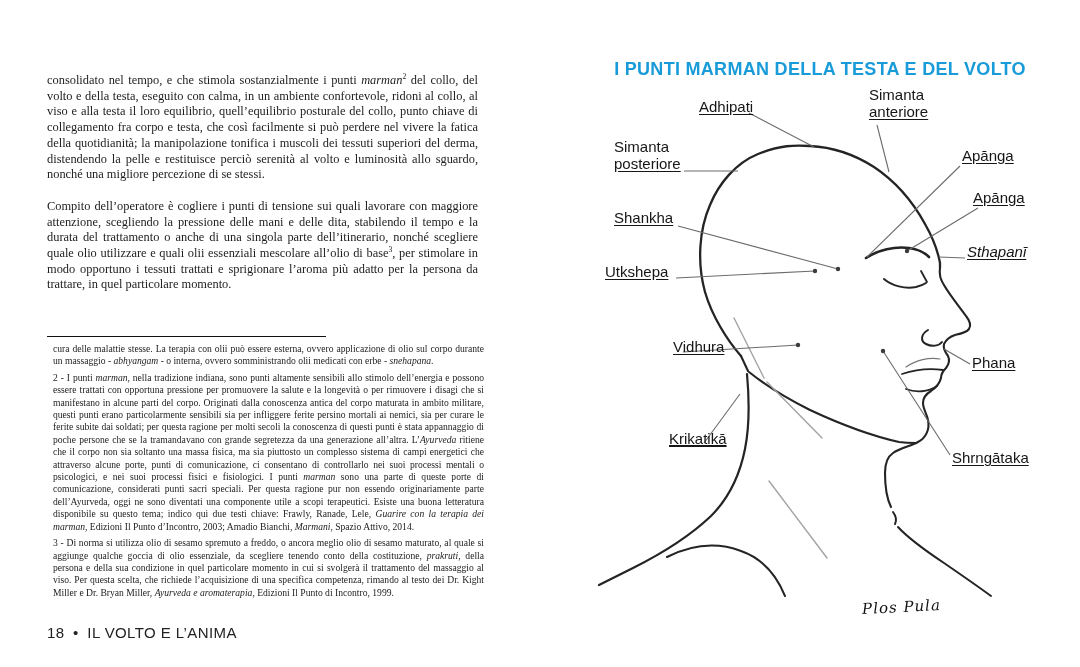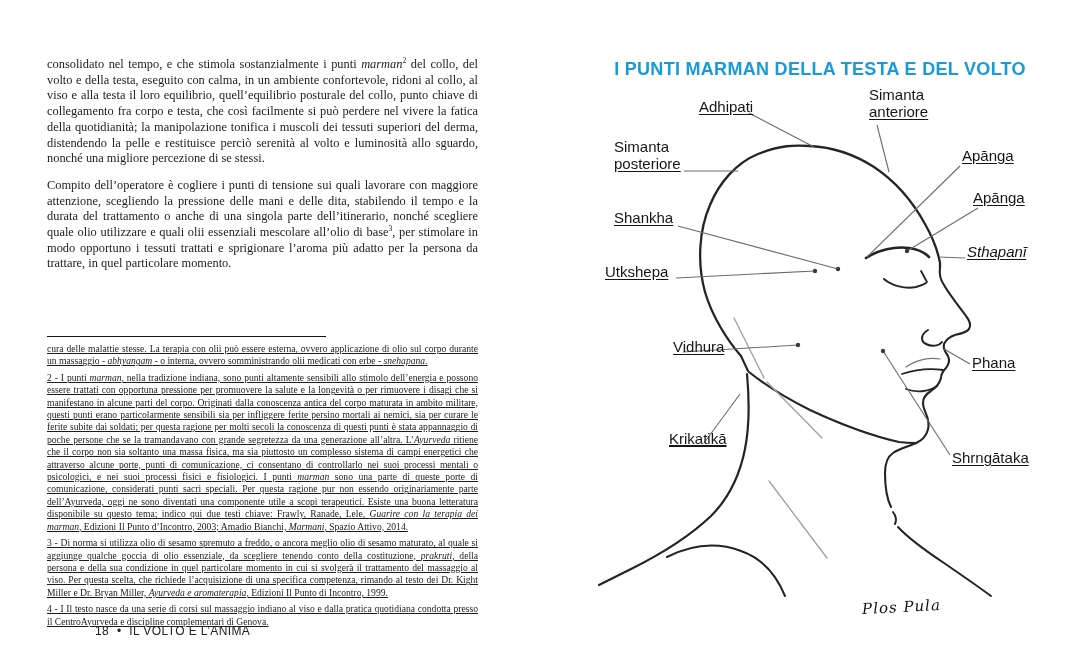--- a/index.html
+++ b/index.html
@@ -2,29 +2,29 @@
 <html><head>
 <meta charset="utf-8">
 <style>
   html,body{margin:0;padding:0;}
   body{
     width:1080px;height:667px;position:relative;overflow:hidden;
     background:#ffffff;font-family:"Liberation Serif",serif;color:#1c1c1c;
   }
   
   .body-col{position:absolute;left:47px;top:57px;width:431px;}
-  .body-col p{margin:0 0 11px 0;font-size:12.4px;line-height:15.7px;text-align:justify;}
+  .body-col p{margin:16px 0 11px 0;font-size:12.4px;line-height:15.7px;text-align:justify;}
   .body-col p.justify-last{text-align-last:justify;}
   .fn-divider{position:absolute;left:47px;top:336px;width:279px;height:0;
     border-top:1.6px solid #111;}
-  .fn-col{position:absolute;left:47px;top:343px;width:431px;text-decoration:underline;}
+  .fn-col{position:absolute;left:53px;top:343px;width:431px;}
   .fn-col p{margin:0 0 4px 0;font-size:9.6px;line-height:12.4px;text-align:justify;}
   sup{font-size:62%;line-height:0;vertical-align:super;}
   .page-footer{position:absolute;left:47px;top:624px;
-    font-family:"Liberation Sans",sans-serif;font-size:12px;letter-spacing:.4px;color:#222;margin-left:48px;}
+    font-family:"Liberation Sans",sans-serif;font-size:15px;letter-spacing:.4px;color:#222;}
   .page-footer span{margin-right:4px;}
   
   .diagram-title{position:absolute;left:558px;top:47px;width:524px;text-align:center;
     font-family:"Liberation Sans",sans-serif;font-weight:bold;font-size:18px;
     letter-spacing:.3px;}
   .diagram-svg{position:absolute;left:0;top:0;width:1080px;height:667px;}
   .marman-label{position:absolute;font-family:"Liberation Sans",sans-serif;
     font-size:15px;line-height:17px;color:#161616;white-space:nowrap;}
   .marman-label .u{text-decoration:underline;text-underline-offset:2px;}
   .signature{position:absolute;left:862px;top:598px;font-family:"DejaVu Serif",serif;
@@ -35,21 +35,20 @@
 
 <div class="body-col" id="body-col">
     <p><span>consolidato nel tempo, e che stimola sostanzialmente i punti </span><span style="font-style: italic;">marman</span><sup>2</sup><span> del collo, del volto e della testa, eseguito con calma, in un ambiente confortevole, ridoni al collo, al viso e alla testa il loro equilibrio, quell’equilibrio posturale del collo, punto chiave di collegamento fra corpo e testa, che così facilmente si può perdere nel vivere la fatica della quotidianità; la manipolazione tonifica i muscoli dei tessuti superiori del derma, distendendo la pelle e restituisce perciò serenità al volto e luminosità allo sguardo, nonché una migliore percezione di se stessi.</span></p>
     <p><span>Compito dell’operatore è cogliere i punti di tensione sui quali lavorare con maggiore attenzione, scegliendo la pressione delle mani e delle dita, stabilendo il tempo e la durata del trattamento o anche di una singola parte dell’itinerario, nonché scegliere quale olio utilizzare e quali olii essenziali mescolare all’olio di base</span><sup>3</sup><span>, per stimolare in modo opportuno i tessuti trattati e sprigionare l’aroma più adatto per la persona da trattare, in quel particolare momento.</span></p>
   </div>
 <div class="fn-divider"></div>
 <div class="fn-col" id="fn-col">
     <p><span>cura delle malattie stesse. La terapia con olii può essere esterna, ovvero applicazione di olio sul corpo durante un massaggio - </span><span style="font-style: italic;">abhyangam</span><span> - o interna, ovvero somministrando olii medicati con erbe - </span><span style="font-style: italic;">snehapana</span><span>.</span></p>
     <p><span>2 - I punti </span><span style="font-style: italic;">marman</span><span>, nella tradizione indiana, sono punti altamente sensibili allo stimolo dell’energia e possono essere trattati con opportuna pressione per promuovere la salute e la longevità o per rimuovere i disagi che si manifestano in alcune parti del corpo. Originati dalla conoscenza antica del corpo maturata in ambito militare, questi punti erano particolarmente sensibili sia per infliggere ferite persino mortali ai nemici, sia per curare le ferite subite dai soldati; per questa ragione per molti secoli la conoscenza di questi punti è stata appannaggio di poche persone che se la tramandavano con grande segretezza da una generazione all’altra. L’</span><span style="font-style: italic;">Ayurveda</span><span> ritiene che il corpo non sia soltanto una massa fisica, ma sia piuttosto un complesso sistema di campi energetici che attraverso alcune porte, punti di comunicazione, ci consentano di controllarlo nei suoi processi mentali o psicologici, e nei suoi processi fisici e fisiologici. I punti </span><span style="font-style: italic;">marman</span><span> sono una parte di queste porte di comunicazione, considerati punti sacri speciali. Per questa ragione pur non essendo originariamente parte dell’Ayurveda, oggi ne sono diventati una componente utile a scopi terapeutici. Esiste una buona letteratura disponibile su questo tema; indico qui due testi chiave: Frawly, Ranade, Lele, </span><span style="font-style: italic;">Guarire con la terapia dei marman</span><span>, Edizioni Il Punto d’Incontro, 2003; Amadio Bianchi, </span><span style="font-style: italic;">Marmani</span><span>, Spazio Attivo, 2014.</span></p>
     <p><span>3 - Di norma si utilizza olio di sesamo spremuto a freddo, o ancora meglio olio di sesamo maturato, al quale si aggiunge qualche goccia di olio essenziale, da scegliere tenendo conto della costituzione, </span><span style="font-style: italic;">prakruti</span><span>, della persona e della sua condizione in quel particolare momento in cui si svolgerà il trattamento del massaggio al viso. Per questa scelta, che richiede l’acquisizione di una specifica competenza, rimando al testo dei Dr. Kight Miller e Dr. Bryan Miller, </span><span style="font-style: italic;">Ayurveda e aromaterapia</span><span>, Edizioni Il Punto di Incontro, 1999.</span></p>
-    <p><span>4 - I Il testo nasce da una serie di corsi sul massaggio indiano al viso e dalla pratica quotidiana condotta presso il CentroAyurveda e discipline complementari di Genova.</span></p>
   </div>
 <div class="page-footer">
   <span>18</span>
   <span>•</span>
   <span>IL VOLTO E L’ANIMA</span>
 </div>
 
 <h1 class="diagram-title" id="diagram-title" style="color: rgb(24, 155, 216);">I PUNTI MARMAN DELLA TESTA E DEL VOLTO</h1>
 
 <svg class="diagram-svg" id="diagram-svg" viewBox="0 0 1080 667">

